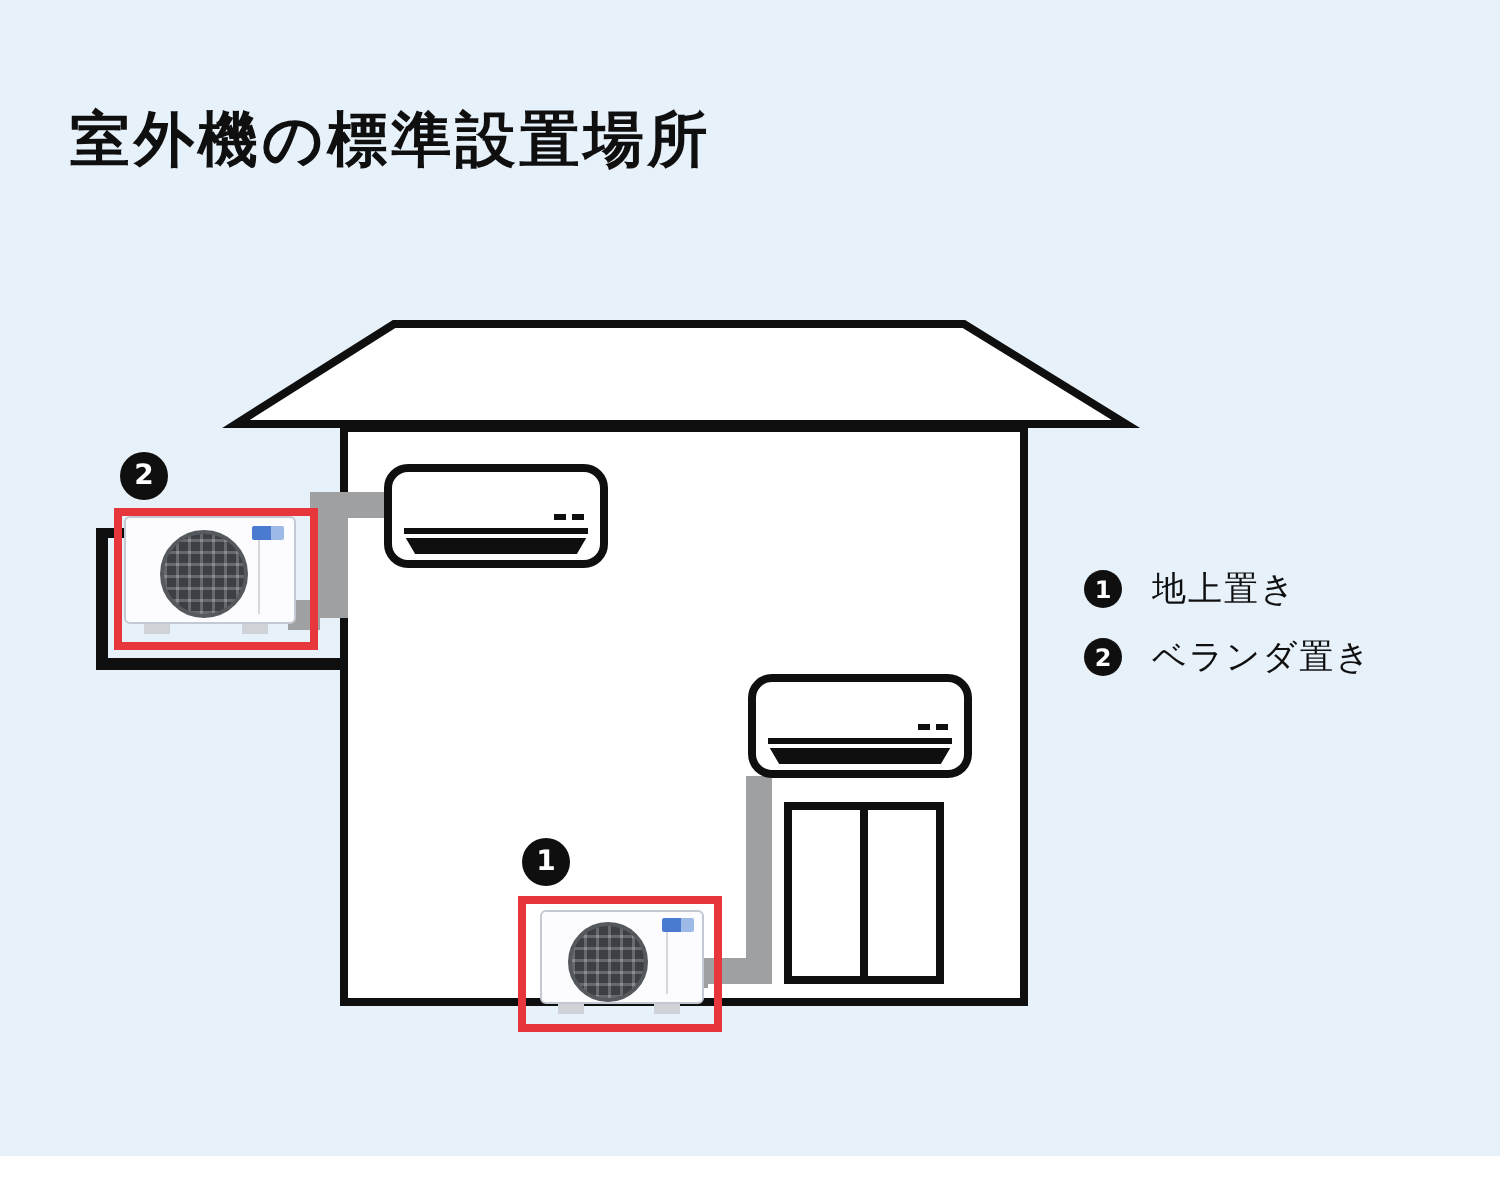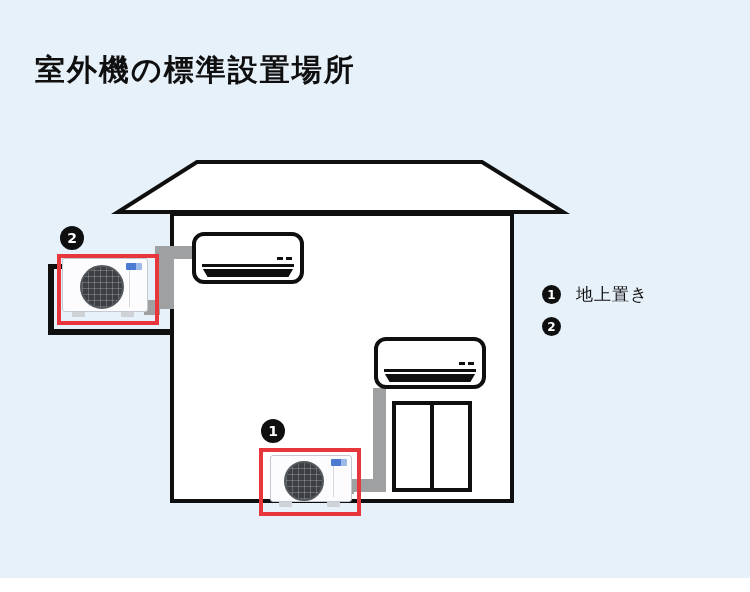--- a/index.html
+++ b/index.html
@@ -154,16 +154,17 @@
   <div class="badge badge-balcony">2</div>
   <div class="badge badge-ground">1</div>
 
   <div class="legend">
     <div class="legend-row">
       <div class="legend-badge">1</div>
       <div class="legend-label">地上置き</div>
     </div>
     <div class="legend-row">
       <div class="legend-badge">2</div>
+      <div class="legend-label">ベランダ置き</div>
     </div>
   </div>
 
 </div>
 
 </body></html>

